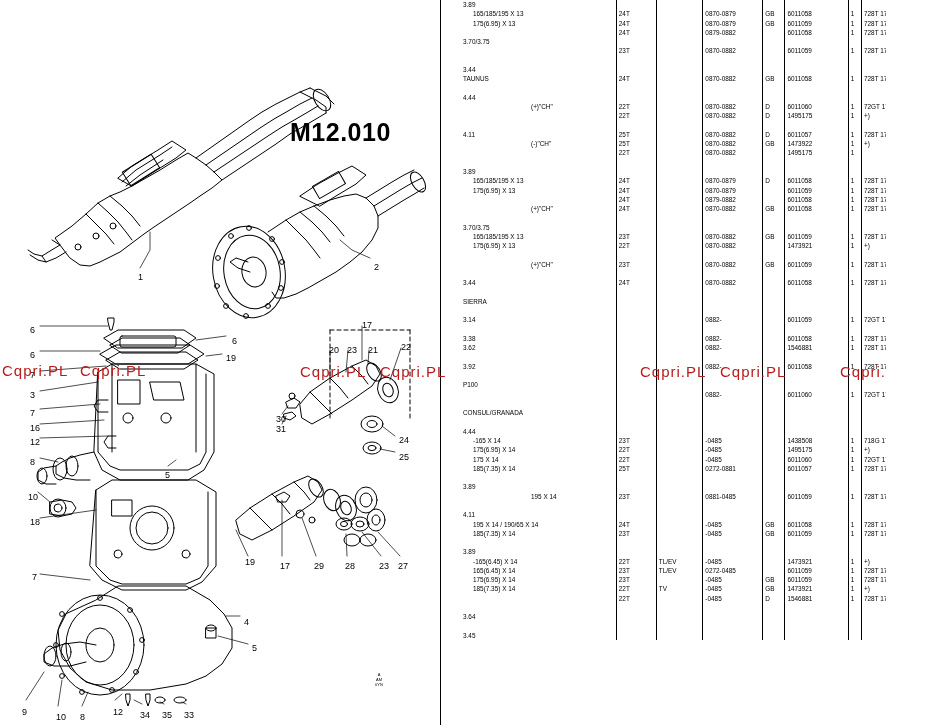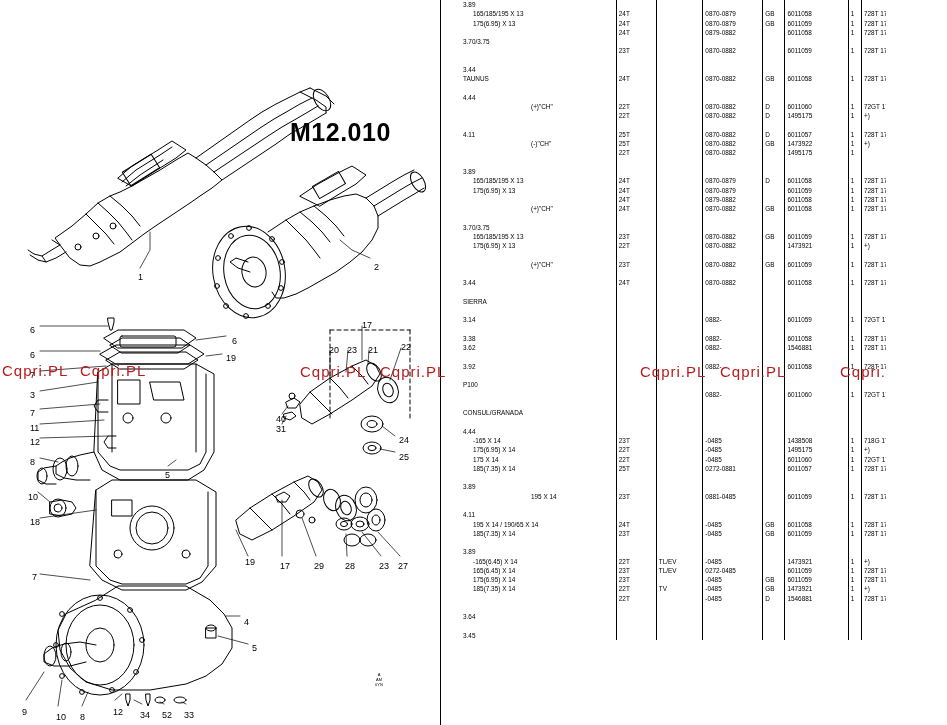--- a/index.html
+++ b/index.html
@@ -343,52 +343,52 @@
 
     <div class="dwg-title">M12.010</div>
     <div id="callout-layer">
         <div style="position: absolute; left: 138px; top: 272px; font-size: 9px; font-family: &quot;Liberation Sans&quot;, sans-serif; color: rgb(0, 0, 0);">1</div>
         <div style="position: absolute; left: 374px; top: 262px; font-size: 9px; font-family: &quot;Liberation Sans&quot;, sans-serif; color: rgb(0, 0, 0);">2</div>
         <div style="position: absolute; left: 30px; top: 325px; font-size: 9px; font-family: &quot;Liberation Sans&quot;, sans-serif; color: rgb(0, 0, 0);">6</div>
         <div style="position: absolute; left: 30px; top: 350px; font-size: 9px; font-family: &quot;Liberation Sans&quot;, sans-serif; color: rgb(0, 0, 0);">6</div>
         <div style="position: absolute; left: 30px; top: 370px; font-size: 9px; font-family: &quot;Liberation Sans&quot;, sans-serif; color: rgb(0, 0, 0);">7</div>
         <div style="position: absolute; left: 30px; top: 390px; font-size: 9px; font-family: &quot;Liberation Sans&quot;, sans-serif; color: rgb(0, 0, 0);">3</div>
         <div style="position: absolute; left: 30px; top: 408px; font-size: 9px; font-family: &quot;Liberation Sans&quot;, sans-serif; color: rgb(0, 0, 0);">7</div>
-        <div style="position: absolute; left: 30px; top: 423px; font-size: 9px; font-family: &quot;Liberation Sans&quot;, sans-serif; color: rgb(0, 0, 0);">11</div>
+        <div style="position: absolute; left: 30px; top: 423px; font-size: 9px; font-family: &quot;Liberation Sans&quot;, sans-serif; color: rgb(0, 0, 0);">16</div>
         <div style="position: absolute; left: 30px; top: 437px; font-size: 9px; font-family: &quot;Liberation Sans&quot;, sans-serif; color: rgb(0, 0, 0);">12</div>
         <div style="position: absolute; left: 30px; top: 457px; font-size: 9px; font-family: &quot;Liberation Sans&quot;, sans-serif; color: rgb(0, 0, 0);">8</div>
         <div style="position: absolute; left: 28px; top: 492px; font-size: 9px; font-family: &quot;Liberation Sans&quot;, sans-serif; color: rgb(0, 0, 0);">10</div>
         <div style="position: absolute; left: 30px; top: 517px; font-size: 9px; font-family: &quot;Liberation Sans&quot;, sans-serif; color: rgb(0, 0, 0);">18</div>
         <div style="position: absolute; left: 232px; top: 336px; font-size: 9px; font-family: &quot;Liberation Sans&quot;, sans-serif; color: rgb(0, 0, 0);">6</div>
         <div style="position: absolute; left: 226px; top: 353px; font-size: 9px; font-family: &quot;Liberation Sans&quot;, sans-serif; color: rgb(0, 0, 0);">19</div>
         <div style="position: absolute; left: 362px; top: 320px; font-size: 9px; font-family: &quot;Liberation Sans&quot;, sans-serif; color: rgb(0, 0, 0);">17</div>
         <div style="position: absolute; left: 329px; top: 345px; font-size: 9px; font-family: &quot;Liberation Sans&quot;, sans-serif; color: rgb(0, 0, 0);">20</div>
         <div style="position: absolute; left: 347px; top: 345px; font-size: 9px; font-family: &quot;Liberation Sans&quot;, sans-serif; color: rgb(0, 0, 0);">23</div>
         <div style="position: absolute; left: 368px; top: 345px; font-size: 9px; font-family: &quot;Liberation Sans&quot;, sans-serif; color: rgb(0, 0, 0);">21</div>
         <div style="position: absolute; left: 401px; top: 342px; font-size: 9px; font-family: &quot;Liberation Sans&quot;, sans-serif; color: rgb(0, 0, 0);">22</div>
-        <div style="position: absolute; left: 276px; top: 414px; font-size: 9px; font-family: &quot;Liberation Sans&quot;, sans-serif; color: rgb(0, 0, 0);">40</div>
+        <div style="position: absolute; left: 276px; top: 414px; font-size: 9px; font-family: &quot;Liberation Sans&quot;, sans-serif; color: rgb(0, 0, 0);">30</div>
         <div style="position: absolute; left: 276px; top: 424px; font-size: 9px; font-family: &quot;Liberation Sans&quot;, sans-serif; color: rgb(0, 0, 0);">31</div>
         <div style="position: absolute; left: 399px; top: 435px; font-size: 9px; font-family: &quot;Liberation Sans&quot;, sans-serif; color: rgb(0, 0, 0);">24</div>
         <div style="position: absolute; left: 399px; top: 452px; font-size: 9px; font-family: &quot;Liberation Sans&quot;, sans-serif; color: rgb(0, 0, 0);">25</div>
         <div style="position: absolute; left: 165px; top: 470px; font-size: 9px; font-family: &quot;Liberation Sans&quot;, sans-serif; color: rgb(0, 0, 0);">5</div>
         <div style="position: absolute; left: 245px; top: 557px; font-size: 9px; font-family: &quot;Liberation Sans&quot;, sans-serif; color: rgb(0, 0, 0);">19</div>
         <div style="position: absolute; left: 280px; top: 561px; font-size: 9px; font-family: &quot;Liberation Sans&quot;, sans-serif; color: rgb(0, 0, 0);">17</div>
         <div style="position: absolute; left: 314px; top: 561px; font-size: 9px; font-family: &quot;Liberation Sans&quot;, sans-serif; color: rgb(0, 0, 0);">29</div>
         <div style="position: absolute; left: 345px; top: 561px; font-size: 9px; font-family: &quot;Liberation Sans&quot;, sans-serif; color: rgb(0, 0, 0);">28</div>
         <div style="position: absolute; left: 379px; top: 561px; font-size: 9px; font-family: &quot;Liberation Sans&quot;, sans-serif; color: rgb(0, 0, 0);">23</div>
         <div style="position: absolute; left: 398px; top: 561px; font-size: 9px; font-family: &quot;Liberation Sans&quot;, sans-serif; color: rgb(0, 0, 0);">27</div>
         <div style="position: absolute; left: 32px; top: 572px; font-size: 9px; font-family: &quot;Liberation Sans&quot;, sans-serif; color: rgb(0, 0, 0);">7</div>
         <div style="position: absolute; left: 244px; top: 617px; font-size: 9px; font-family: &quot;Liberation Sans&quot;, sans-serif; color: rgb(0, 0, 0);">4</div>
         <div style="position: absolute; left: 252px; top: 643px; font-size: 9px; font-family: &quot;Liberation Sans&quot;, sans-serif; color: rgb(0, 0, 0);">5</div>
         <div style="position: absolute; left: 22px; top: 707px; font-size: 9px; font-family: &quot;Liberation Sans&quot;, sans-serif; color: rgb(0, 0, 0);">9</div>
         <div style="position: absolute; left: 56px; top: 712px; font-size: 9px; font-family: &quot;Liberation Sans&quot;, sans-serif; color: rgb(0, 0, 0);">10</div>
         <div style="position: absolute; left: 80px; top: 712px; font-size: 9px; font-family: &quot;Liberation Sans&quot;, sans-serif; color: rgb(0, 0, 0);">8</div>
         <div style="position: absolute; left: 113px; top: 707px; font-size: 9px; font-family: &quot;Liberation Sans&quot;, sans-serif; color: rgb(0, 0, 0);">12</div>
         <div style="position: absolute; left: 140px; top: 710px; font-size: 9px; font-family: &quot;Liberation Sans&quot;, sans-serif; color: rgb(0, 0, 0);">34</div>
-        <div style="position: absolute; left: 162px; top: 710px; font-size: 9px; font-family: &quot;Liberation Sans&quot;, sans-serif; color: rgb(0, 0, 0);">52</div>
+        <div style="position: absolute; left: 162px; top: 710px; font-size: 9px; font-family: &quot;Liberation Sans&quot;, sans-serif; color: rgb(0, 0, 0);">35</div>
         <div style="position: absolute; left: 184px; top: 710px; font-size: 9px; font-family: &quot;Liberation Sans&quot;, sans-serif; color: rgb(0, 0, 0);">33</div>
       </div>
 
     <div class="logo-sm">
       <div>A</div>
       <div>AM</div>
       <div>0YN</div>
     </div>
   </div>
 

